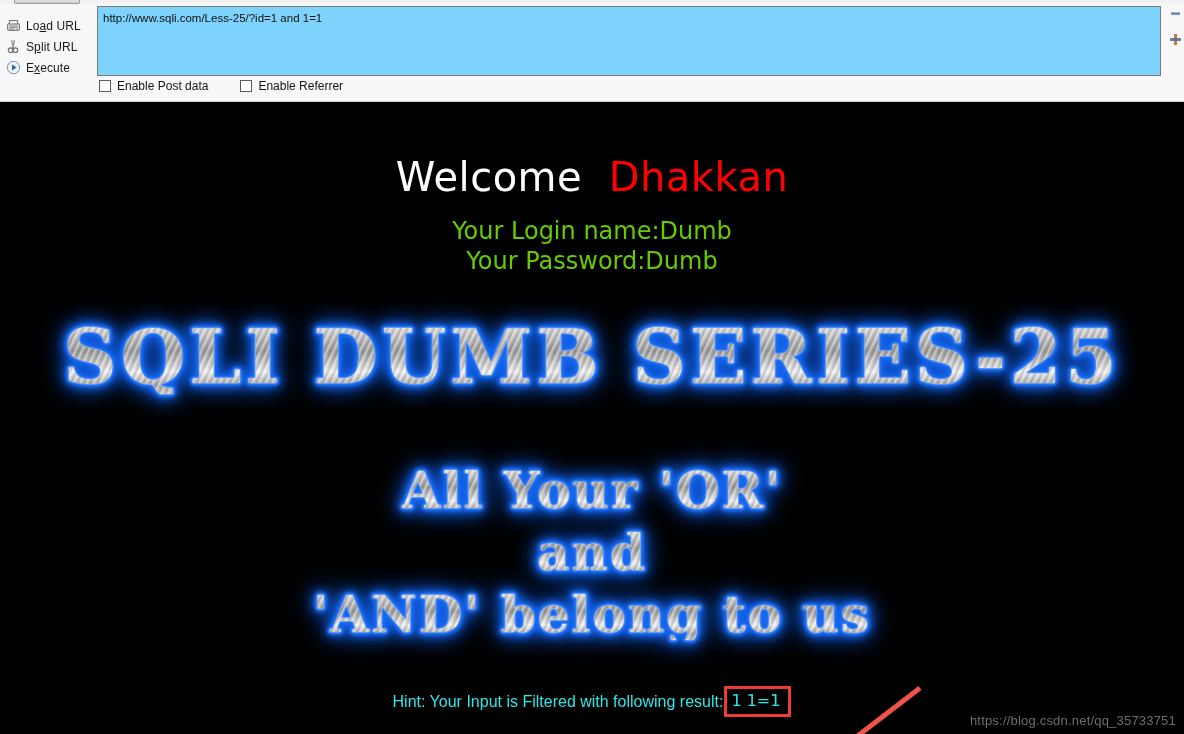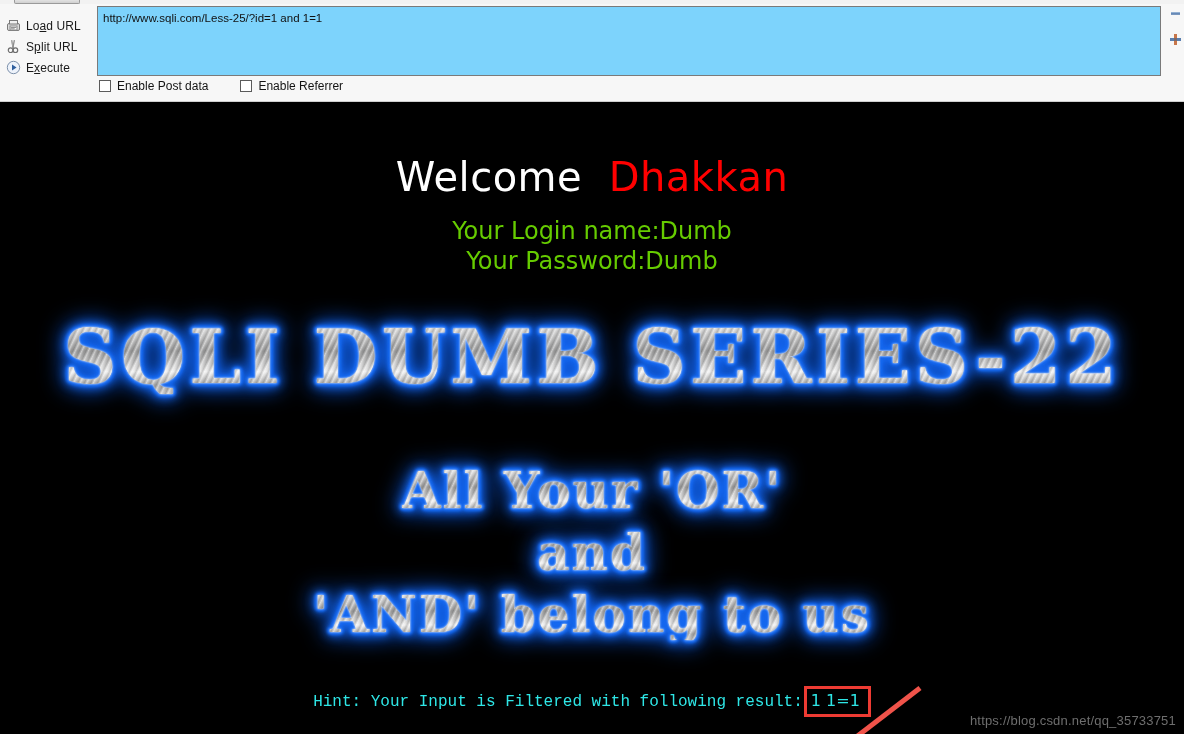--- a/index.html
+++ b/index.html
@@ -226,21 +226,21 @@
 
   
   .hint {
     position: absolute;
     left: 0; top: 584px;
     width: 1184px;
     text-align: center;
     white-space: nowrap;
   }
   .hint-text {
-    font-family: Liberation Mono, monospace;
+    font-family: Liberation Sans, sans-serif;
     font-size: 16px;
     color: #2ee6e6;
     vertical-align: middle;
   }
   .hint-result {
     display: inline-block;
     font-family: "DejaVu Sans", sans-serif;
     font-size: 16px;
     color: #2ee6e6;
     border: 3px solid #ee3b33;
@@ -360,21 +360,21 @@
 
   <div class="welcome-line">
     <span class="welcome-word">Welcome</span>
     <span class="welcome-name">Dhakkan</span>
   </div>
 
   <div class="cred l1">Your Login name:Dumb</div>
   <div class="cred l2">Your Password:Dumb</div>
 
   <div class="metal title">
-    <span class="mt">SQLI DUMB SERIES-22</span>
+    <span class="mt">SQLI DUMB SERIES-25</span>
   </div>
 
   <div class="metal or">
     <span class="mt">All Your 'OR'</span>
   </div>
 
   <div class="metal and">
     <span class="mt">and</span>
   </div>
 

